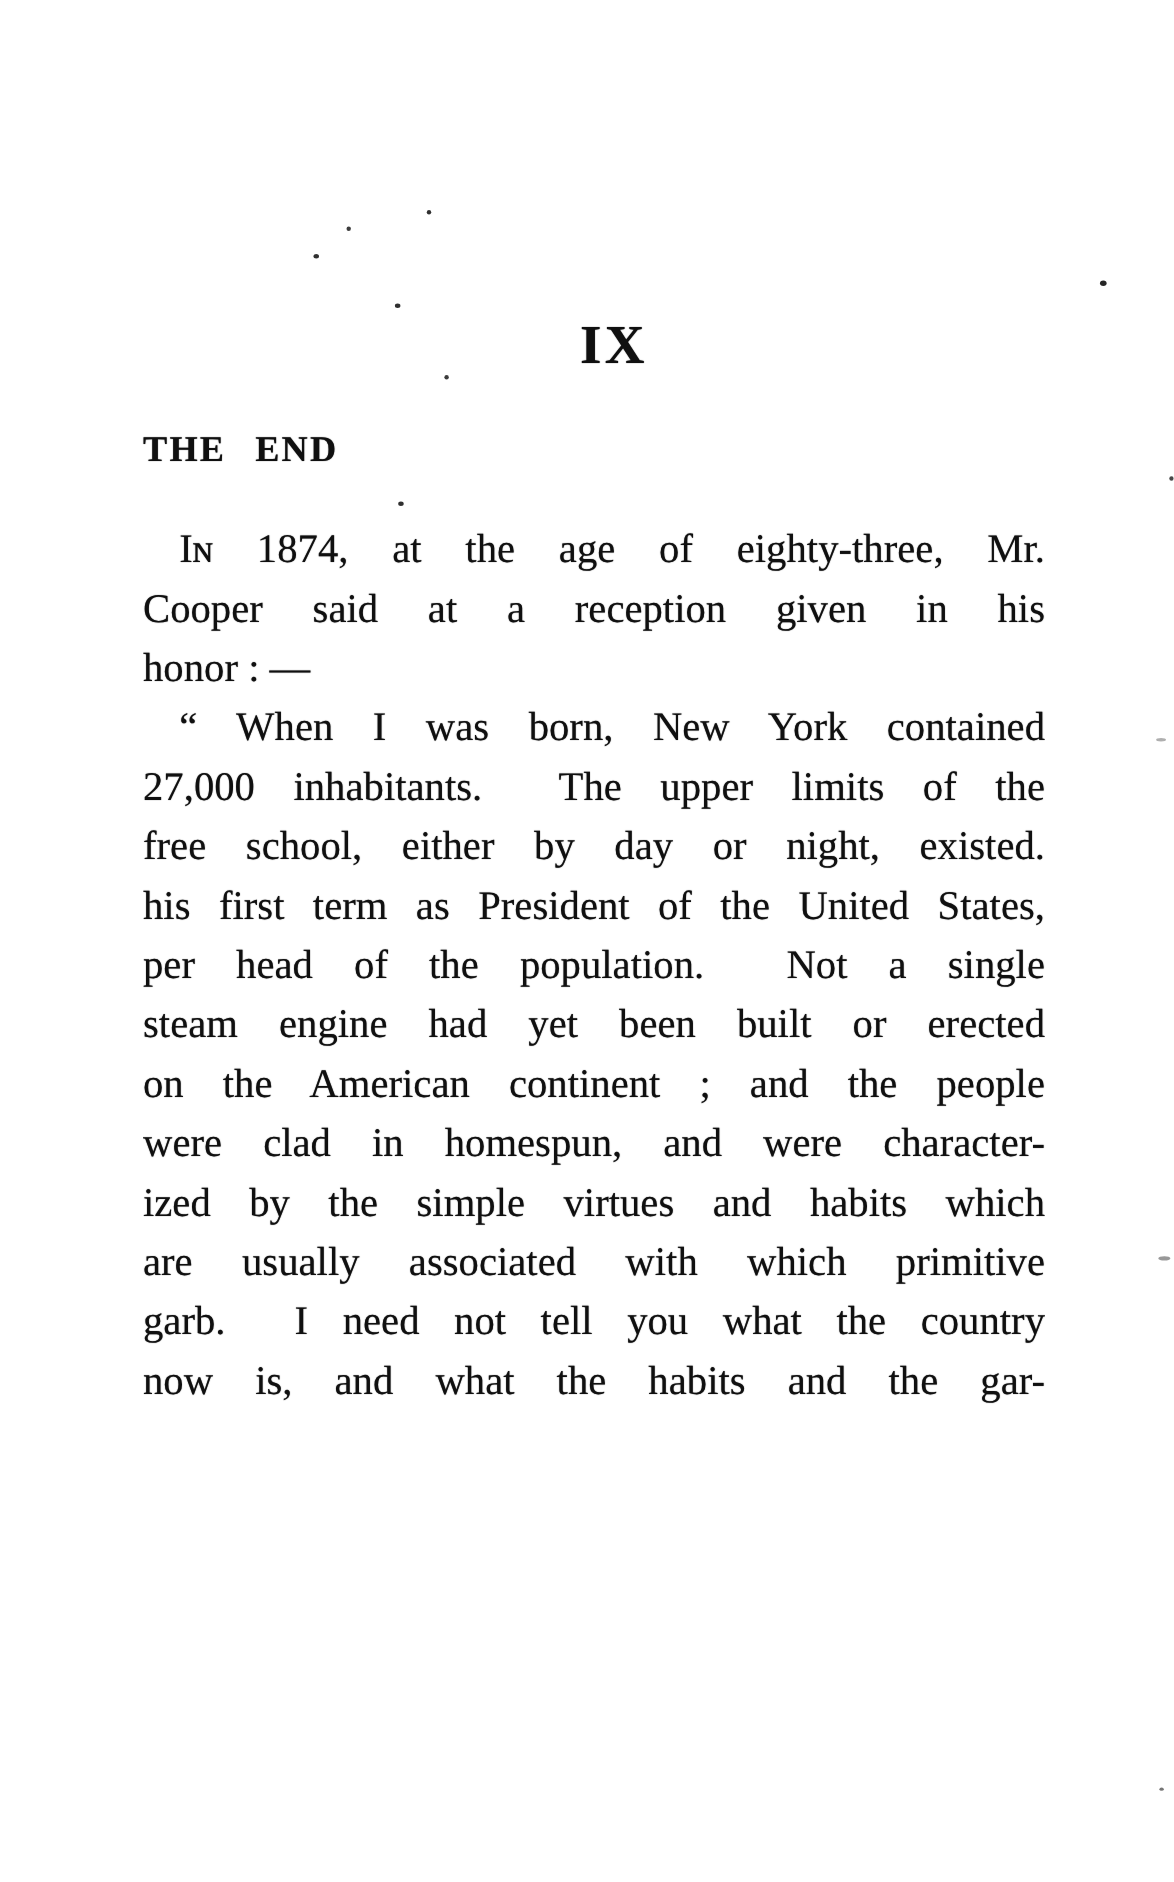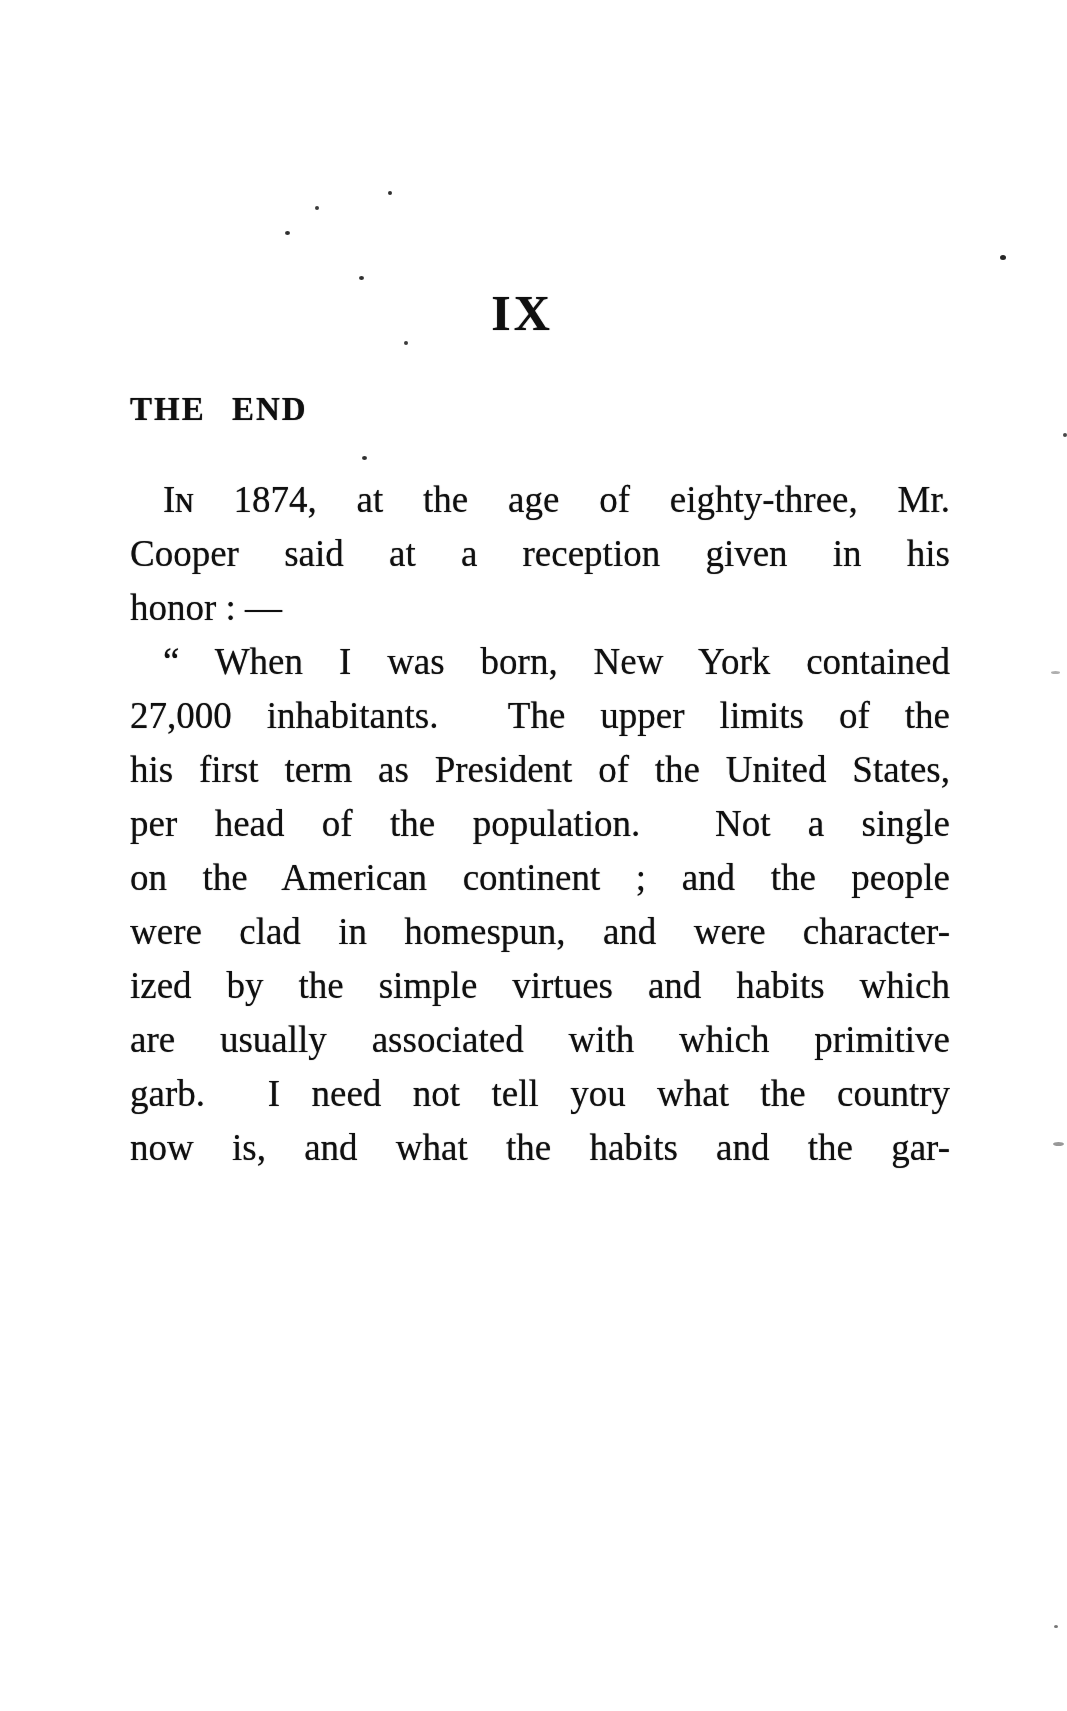--- a/index.html
+++ b/index.html
@@ -8,21 +8,21 @@
     background: #ffffff;
     position: relative;
     overflow: hidden;
     font-family: "Liberation Serif", "DejaVu Serif", serif;
     color: #101010;
   }
   .page { position: absolute; inset: 0; background: #ffffff; }
 
   .chapter-number {
     position: absolute;
-    top: 284px; left: 112px; width: 820px;
+    top: 284px; left: 148px; width: 820px;
     text-align: center;
     font-size: 50px;
     font-weight: bold;
     letter-spacing: 3px;
     text-shadow: 0 0 1px rgba(0,0,0,0.75);
   }
   .chapter-title {
     position: absolute;
     top: 391px; left: 130px; width: 820px;
     text-align: left;
@@ -63,22 +63,24 @@
 
 <div class="page">
   <div class="chapter-number">IX</div>
   <div class="chapter-title">THE END</div>
   <div class="body-text" id="body-text">
       <div class="line indent">Iɴ 1874, at the age of eighty-three, Mr.</div>
       <div class="line">Cooper said at a reception given in his</div>
       <div class="line no-justify">honor : —</div>
       <div class="line indent">“ When I was born, New York contained</div>
       <div class="line">27,000 inhabitants.  The upper limits of the</div>
+      <div class="line">free school, either by day or night, existed.</div>
       <div class="line">his first term as President of the United States,</div>
       <div class="line">per head of the population.  Not a single</div>
+      <div class="line">steam engine had yet been built or erected</div>
       <div class="line">on the American continent ; and the people</div>
       <div class="line">were clad in homespun, and were character-</div>
       <div class="line">ized by the simple virtues and habits which</div>
       <div class="line">are usually associated with which primitive</div>
       <div class="line">garb.  I need not tell you what the country</div>
       <div class="line">now is, and what the habits and the gar-</div>
     </div>
   <div id="specks">
       <span class="speck" style="left: 388px; top: 191px; width: 4px; height: 4px; opacity: 0.9;"></span>
       <span class="speck" style="left: 315px; top: 206px; width: 4px; height: 4px; opacity: 0.85;"></span>

